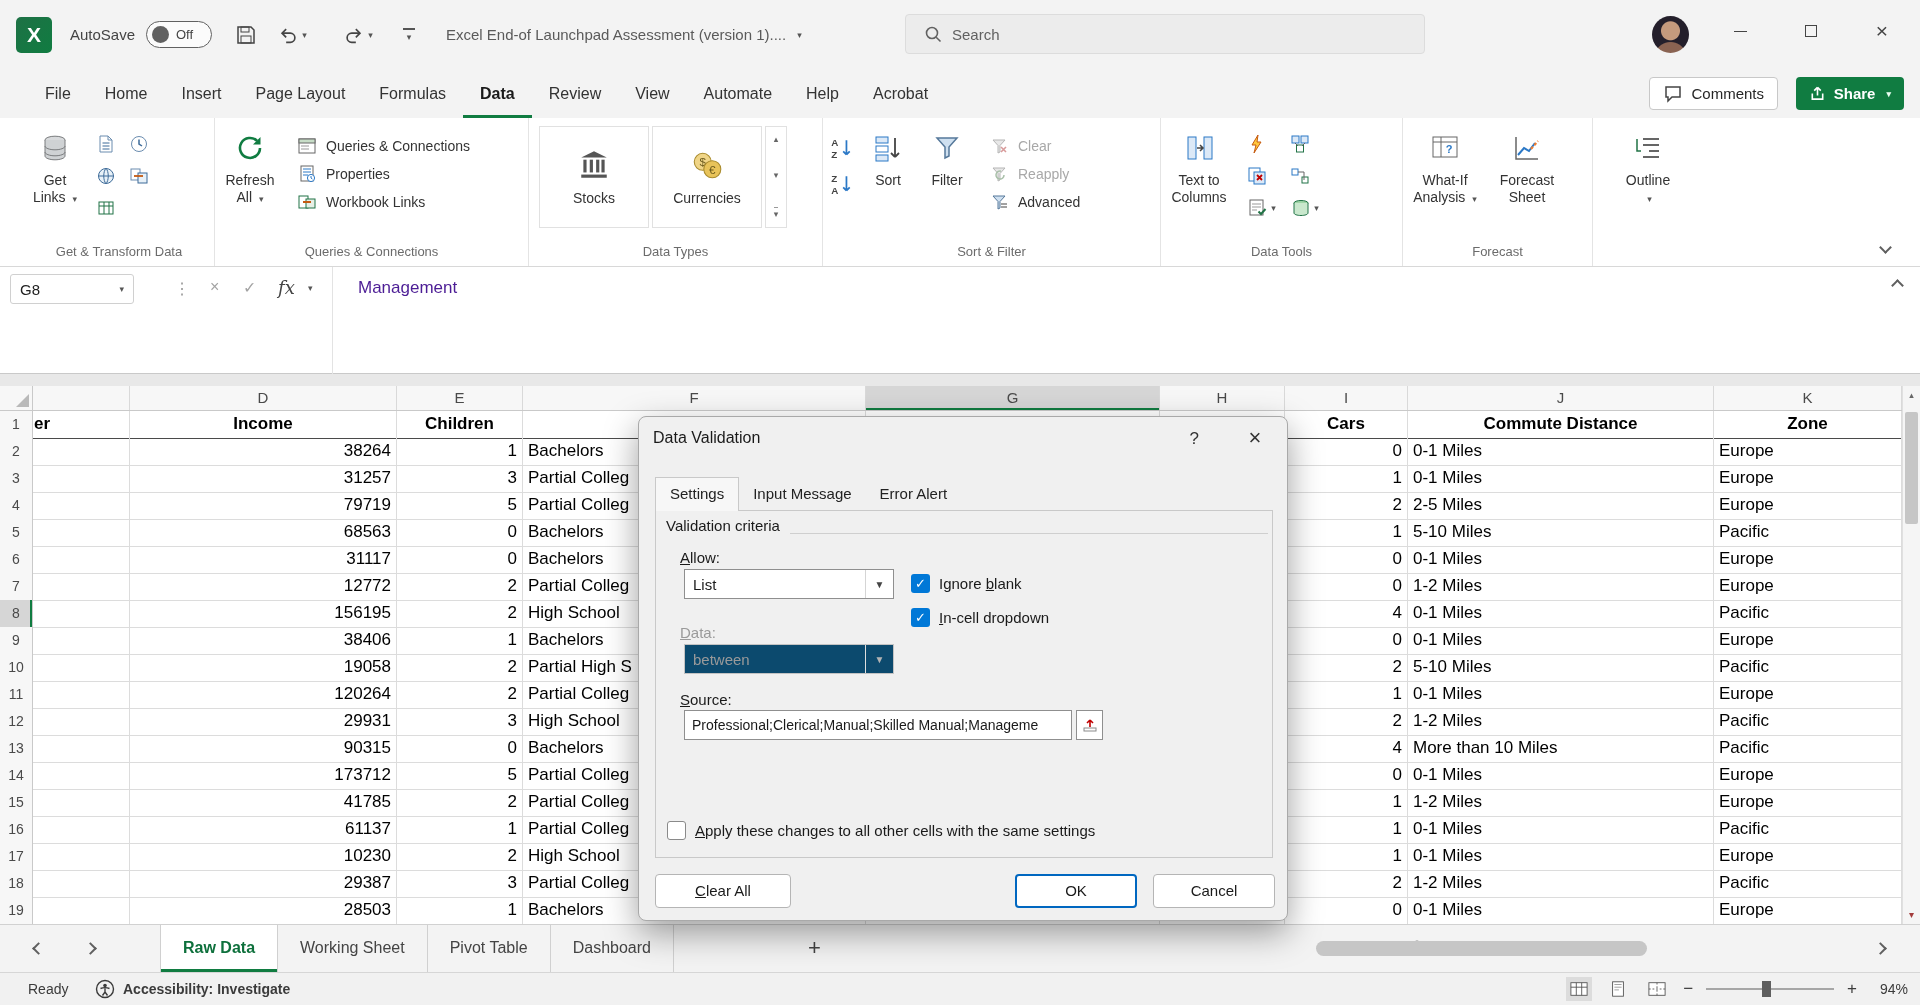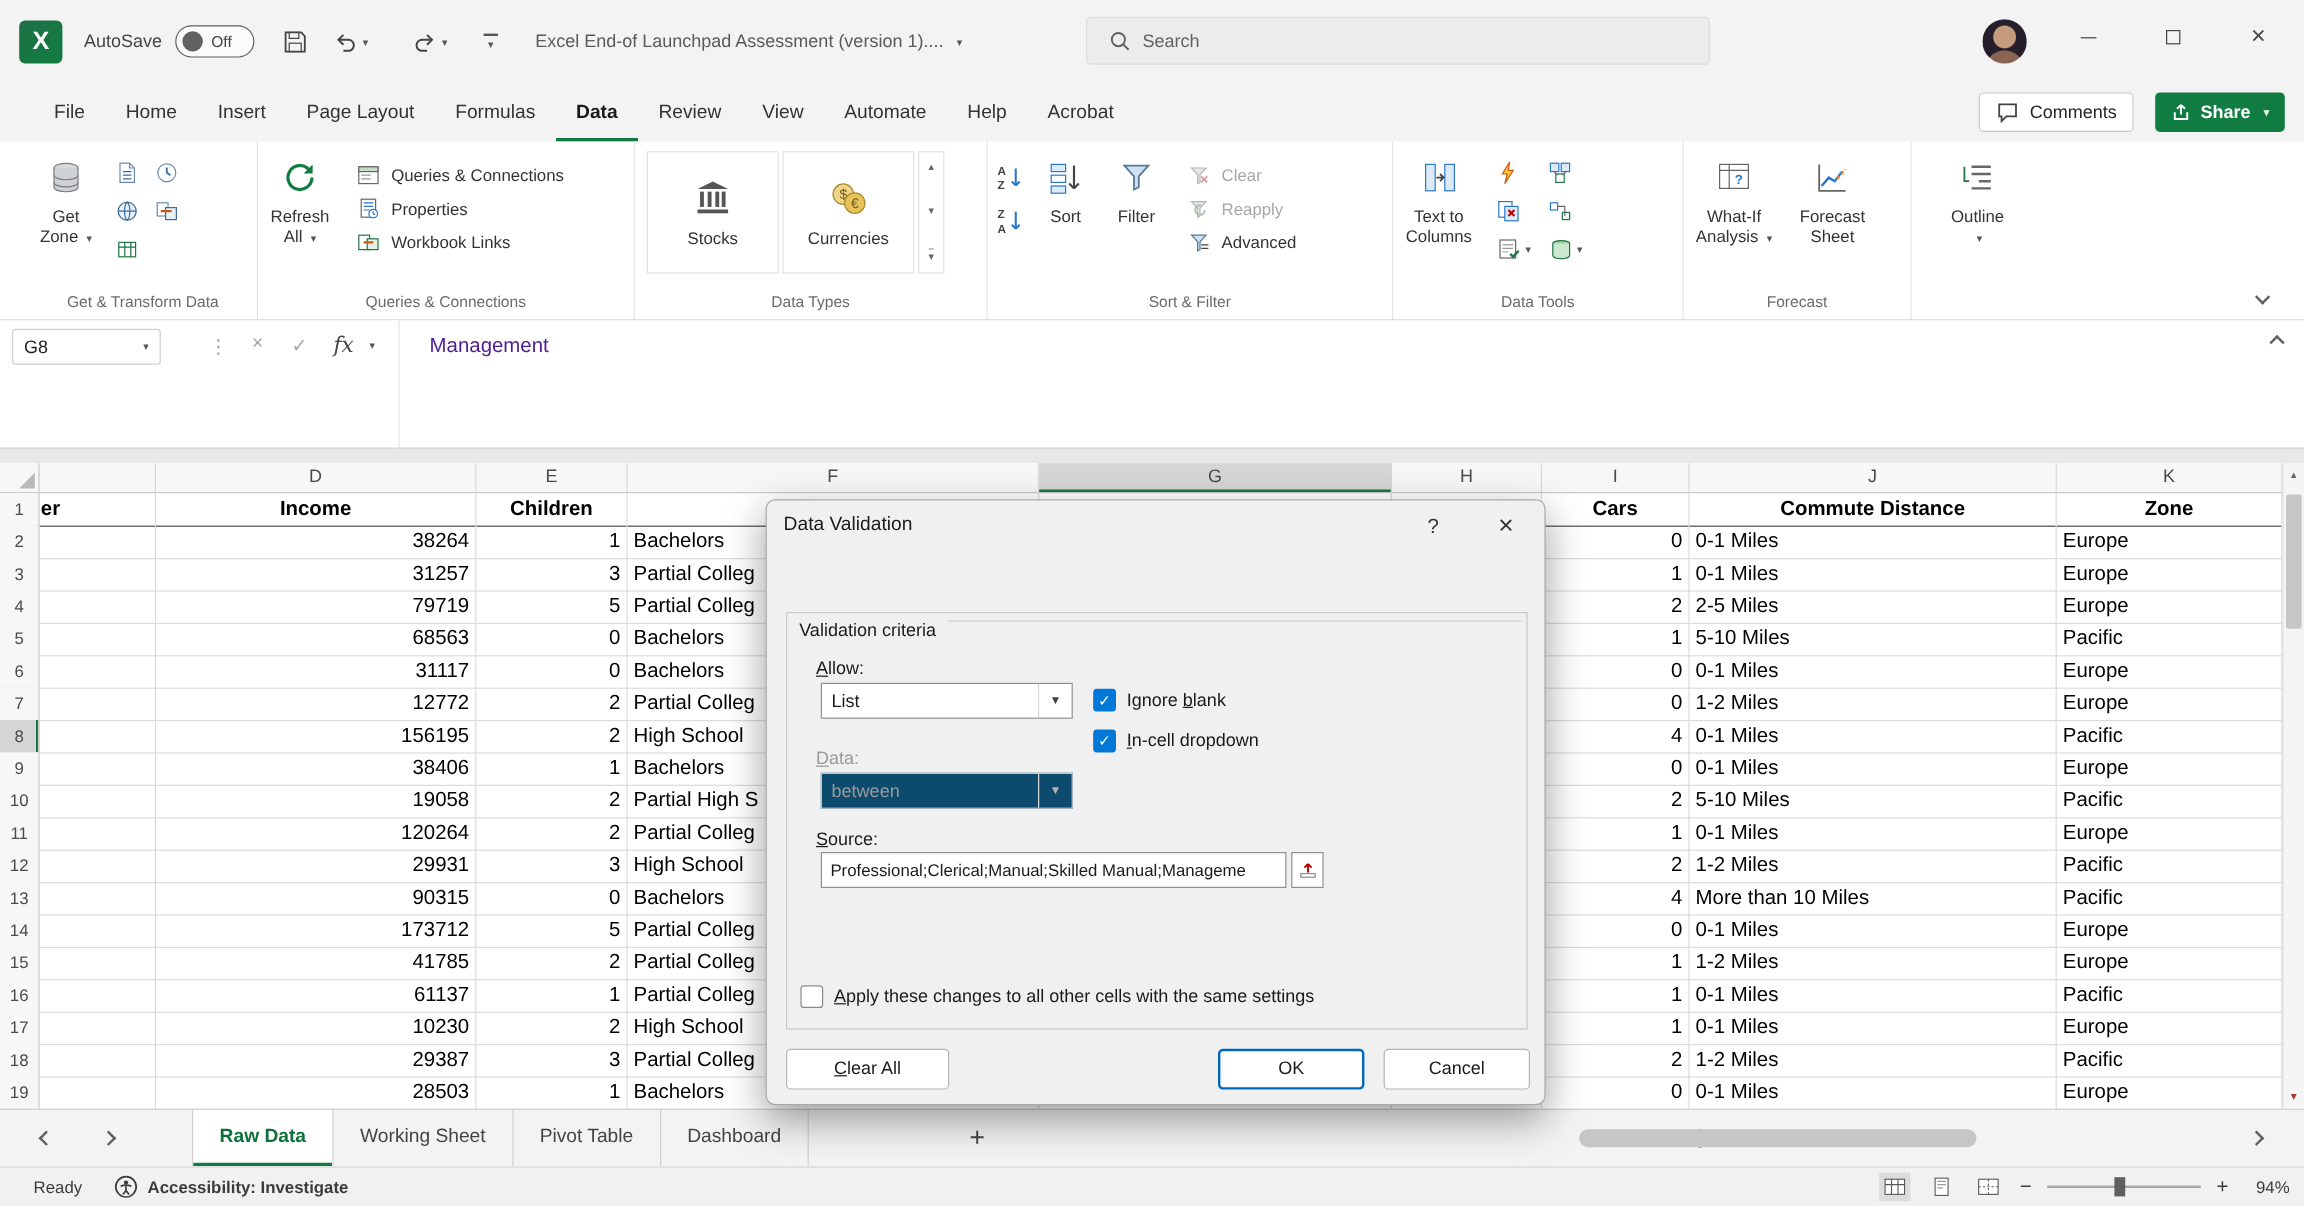--- a/index.html
+++ b/index.html
@@ -110,21 +110,21 @@
 .zpct{min-width:38px;text-align:right}
 
 .dlg{position:absolute;left:638px;top:416px;width:650px;height:505px;background:#f0f0f0;border:1px solid #a9a9a9;border-radius:8px;box-shadow:0 12px 34px rgba(0,0,0,.38);z-index:50;font-size:15px;color:#1a1a1a}
 .dlg-title{position:absolute;left:14px;top:12px;font-size:16px}
 .dlg-help{position:absolute;right:88px;top:12px;font-size:17px;color:#333}
 .dlg-close{position:absolute;right:14px;top:4px;width:36px;height:34px;display:flex;align-items:center;justify-content:center;font-size:22px;color:#333}
 .dlg-tabs{position:absolute;left:16px;top:60px;height:34px;display:flex;z-index:2}
 .dtab{padding:0 14px;line-height:33px;color:#222}
 .dtab.on{background:#f7f7f7;border:1px solid #c9c9c9;border-bottom:none;line-height:32px}
 .dlg-panel{position:absolute;left:16px;top:93px;width:618px;height:348px;border:1px solid #c9c9c9;background:#f0f0f0}
-.vc-row{position:absolute;left:10px;right:4px;top:6px;display:flex;align-items:flex-start}
+.vc-row{position:absolute;left:10px;right:4px;top:6px;display:flex;align-items:flex-end}
 .vc-line{flex:1;border-top:1px solid #cfcfcf;margin-left:10px}
 .flabel{position:absolute;font-size:15px}
 .gray{color:#9a9a9a}
 .combo{position:absolute;width:210px;height:30px;background:#fff;border:1px solid #8f8f8f;display:flex;align-items:center}
 .combo .val{flex:1;padding:0 8px;font-size:15px;white-space:nowrap;overflow:hidden}
 .combo .btn{width:28px;height:100%;display:flex;align-items:center;justify-content:center;border-left:1px solid #d5d5d5;color:#444;font-size:10px}
 .combo.off{background:#0c4a6e;border-color:#c3c3c3}
 .combo.off .val{color:#9a9a9a}
 .combo.off .btn{color:#b3b3b3;border-left-color:#dedede}
 .chk{position:absolute;display:flex;align-items:center;gap:9px;font-size:15px}
@@ -229,21 +229,21 @@
   <div class="rgroup" style="width:191px">
     <div class="gcontent">
       <div class="bigbtn" style="width:62px">
         <span class="ic">
           <svg width="32" height="32" viewBox="0 0 32 32">
               <ellipse cx="16" cy="8" rx="10" ry="3.8" fill="#d8dadc" stroke="#7a7c7e"></ellipse>
               <path d="M6 8v16c0 2.1 4.5 3.8 10 3.8s10-1.7 10-3.8V8" fill="#cfd2d4" stroke="#7a7c7e"></path>
               <path d="M6 14c0 2.1 4.5 3.8 10 3.8s10-1.7 10-3.8M6 20c0 2.1 4.5 3.8 10 3.8s10-1.7 10-3.8" fill="none" stroke="#7a7c7e"></path>
             </svg>
         </span>
-        <span class="lbl"><span>Get Zone</span> <span class="dd">▾</span></span>
+        <span class="lbl"><span>Get Links</span> <span class="dd">▾</span></span>
       </div>
       <div class="icongrid">
         <span class="sicon">
             <svg width="20" height="20" viewBox="0 0 20 20">
               <path d="M4 2h8l4 4v12H4z" fill="#fff" stroke="#6a8caf"></path>
               <path d="M12 2v4h4" fill="none" stroke="#6a8caf"></path>
               <path d="M6.5 9h7M6.5 12h7M6.5 15h7" stroke="#3d6b99"></path>
             </svg>
           </span>
         <span class="sicon">
@@ -793,20 +793,25 @@
 <div class="vscroll">
   <span class="stepup">▴</span>
   <span class="vthumb"></span>
   <span class="stepdn">▾</span>
 </div>
 
 <div class="dlg">
   <div class="dlg-title">Data Validation</div>
   <div class="dlg-help">?</div>
   <div class="dlg-close">×</div>
+  <div class="dlg-tabs">
+    <div class="dtab on">Settings</div>
+    <div class="dtab">Input Message</div>
+    <div class="dtab">Error Alert</div>
+  </div>
   <div class="dlg-panel">
     <div class="vc-row">
       <span>Validation criteria</span>
       <span class="vc-line"></span>
     </div>
     <div class="flabel" style="left:24px;top:38px"><u>A</u>llow:</div>
     <div class="combo" style="left:28px;top:58px">
       <span class="val">List</span>
       <span class="btn">▼</span>
     </div>

